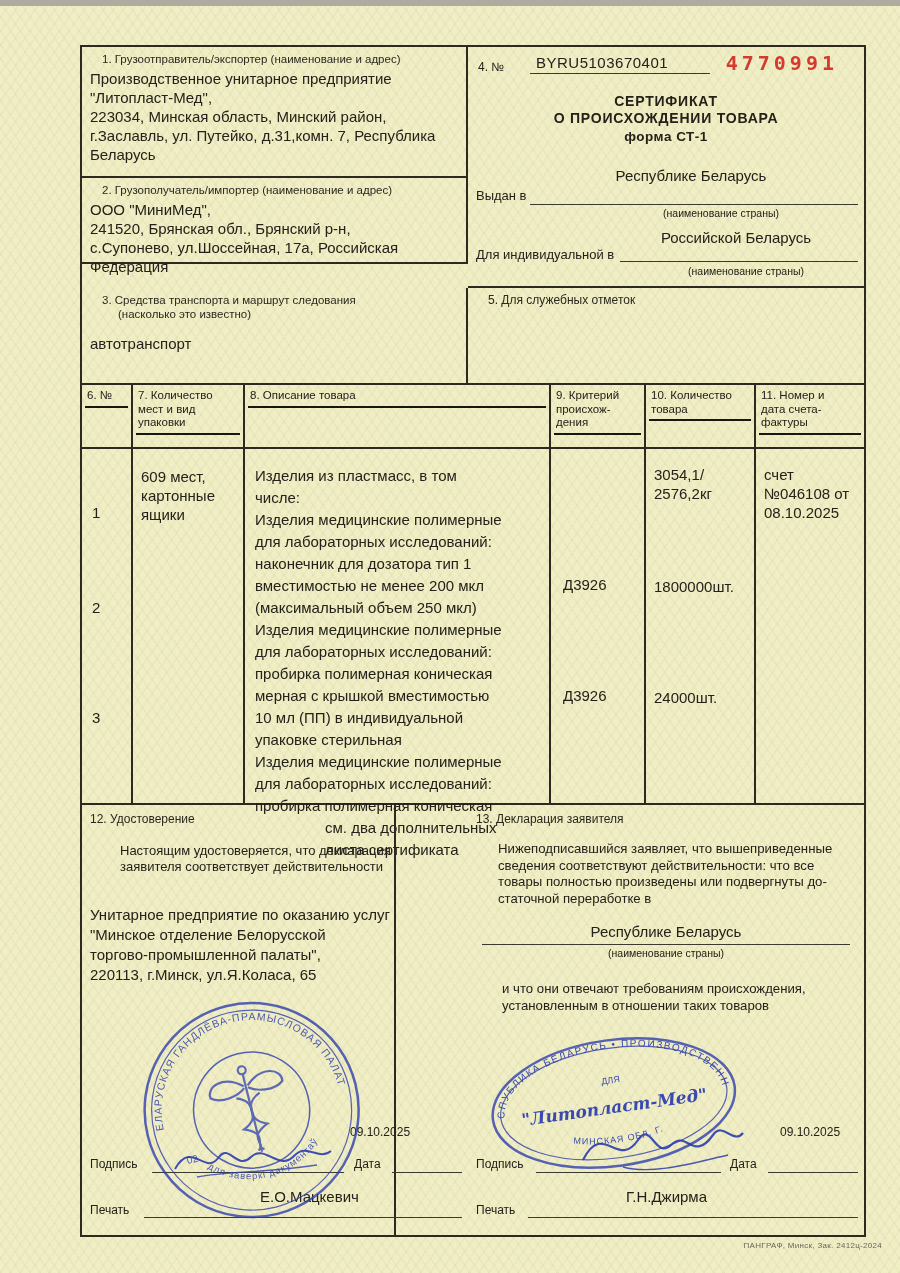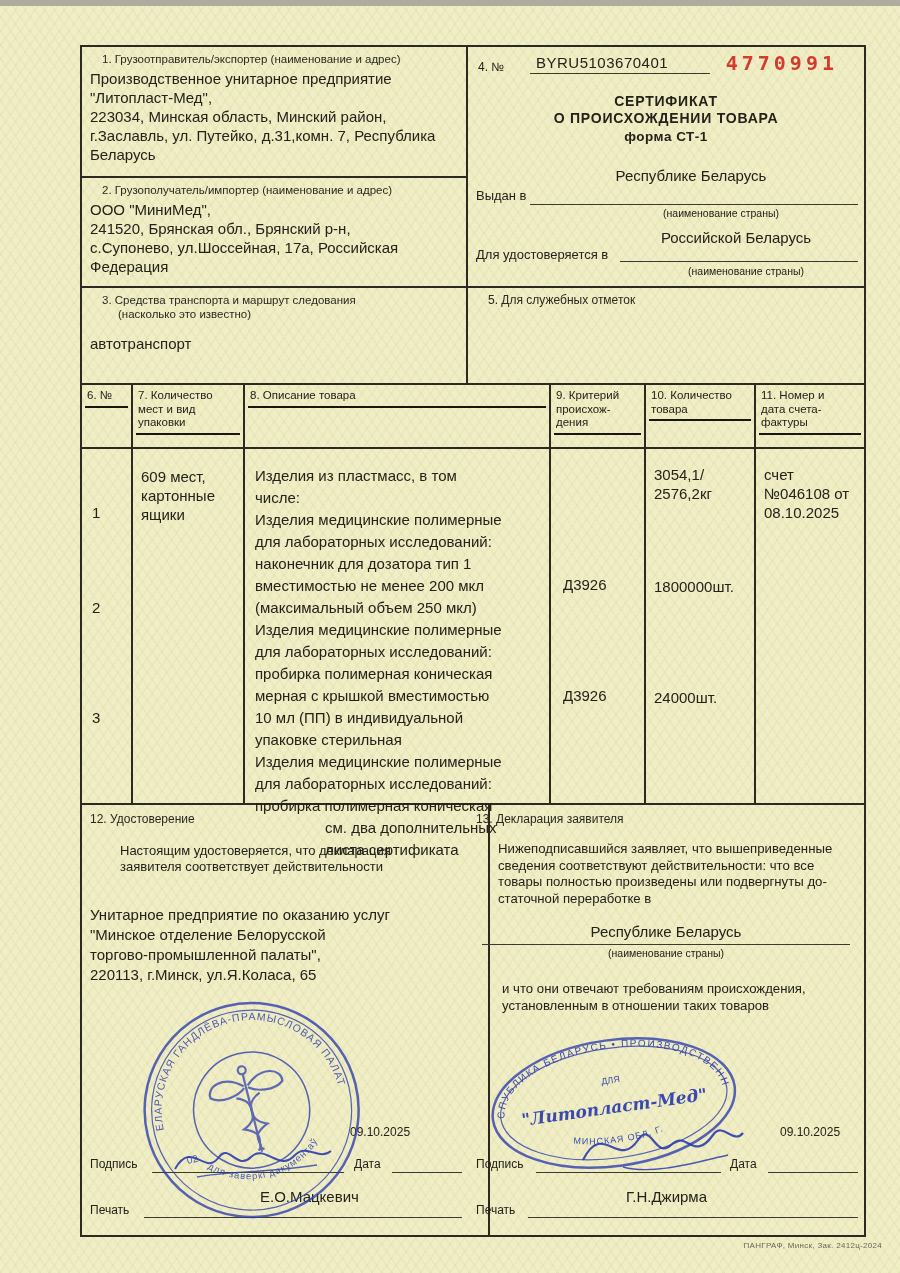--- a/index.html
+++ b/index.html
@@ -14,21 +14,21 @@
   .bx{position:absolute;}
   .b-r{border-right:2px solid #2c2a20;}
   .b-b{border-bottom:2px solid #2c2a20;}
   .lbl{font-size:11.5px;line-height:13.5px;color:#2a281f;}
   .pre{white-space:pre-line;}
   .cnt{font-size:15px;line-height:19px;}
   .ln{position:absolute;height:0;border-bottom:1.5px solid #3b3a30;}
   .abs{position:absolute;}
   
   .box1{left:0;top:0;width:386px;height:131px;}
-  .box2{left:0;top:131px;width:386px;height:110px;}
+  .box2{left:0;top:131px;width:386px;height:86px;}
   .box3{left:0;top:241px;width:386px;height:97px;}
   .box4{left:386px;top:0;width:396px;height:241px;}
   .box5{left:386px;top:241px;width:396px;height:97px;}
   .box-pad{padding:6px 20px;}
   .box1 .cnt,.box2 .cnt{position:absolute;left:8px;top:22px;right:6px;}
   .box3 .cnt{position:absolute;left:8px;top:46px;}
   
   .b4-label{position:absolute;left:10px;top:13px;font-size:12px;}
   .b4-number{position:absolute;left:62px;top:7px;font-size:15px;letter-spacing:.5px;border-bottom:1.5px solid #3b3a30;padding:0 42px 2px 6px;}
   .b4-serial{position:absolute;right:26px;top:4px;font-family:"DejaVu Sans Mono",monospace;font-size:20px;font-weight:700;color:#d23b2e;letter-spacing:4px;}
@@ -45,21 +45,21 @@
   .tbody{left:0;top:402px;width:782px;height:356px;display:flex;}
   .tc{position:relative;height:100%;border-right:2px solid #2c2a20;}
   .tc:last-child{border-right:none;}
   .c1{width:51px;}.c2{width:112px;}.c3{width:306px;}.c4{width:95px;}.c5{width:110px;}.c6{width:108px;}
   .th-t{padding:4px 4px 0 5px;font-size:11.5px;line-height:13.5px;}
   .hu{height:0;border-bottom:2px solid #181610;margin:3px 3px 0 3px;}
   .desc-flow{position:absolute;left:10px;right:16px;top:16px;font-size:15px;line-height:22px;}
   .desc-flow p{margin:0;}
   .desc-note{margin-left:70px;text-align:left;width:215px;}
   
-  .box12{left:0;top:758px;width:408px;height:430px;}
+  .box12{left:0;top:758px;width:314px;height:430px;}
   .box13{left:386px;top:758px;width:396px;height:430px;}
   .b12-statement{position:absolute;left:38px;top:38px;width:300px;font-size:13px;line-height:16px;}
   .b12-org{position:absolute;left:8px;top:100px;width:370px;font-size:15px;line-height:20px;}
   .b13-declaration{position:absolute;left:30px;top:36px;width:356px;font-size:13.2px;line-height:16.5px;}
   .b13-country{position:absolute;left:12px;right:12px;top:118px;text-align:center;font-size:15px;}
   .b13-cap{position:absolute;left:12px;right:12px;top:142px;text-align:center;font-size:10.5px;}
   .b13-closing{position:absolute;left:34px;top:176px;width:340px;font-size:13.2px;line-height:16.5px;}
   .slabel{position:absolute;font-size:12px;}
   .sig-date{position:absolute;font-size:12px;margin-left:32px;}
   .sig-name{position:absolute;font-size:15px;}
@@ -109,21 +109,21 @@
       <div class="b4-title">
         <div>СЕРТИФИКАТ</div>
         <div>О ПРОИСХОЖДЕНИИ ТОВАРА</div>
         <div class="t3">форма СТ-1</div>
       </div>
       <div class="b4-country1">Республике Беларусь</div>
       <span class="b4-issued">Выдан в</span>
       <div class="ln" style="left:62px;right:6px;top:157px;"></div>
       <div class="b4-cap1">(наименование страны)</div>
       <div class="b4-country2">Российской Беларусь</div>
-      <span class="b4-presented">Для удостоверяется в</span>
+      <span class="b4-presented">Для индивидуальной в</span>
       <div class="ln" style="left:152px;right:6px;top:214px;"></div>
       <div class="b4-cap2">(наименование страны)</div>
     </div>
 
     <div class="bx box5 b-b box-pad">
       <div class="lbl" style="font-size:12px;">5.  Для служебных отметок</div>
     </div>
 
     <div class="bx thead b-b">
       <div class="tc c1">

